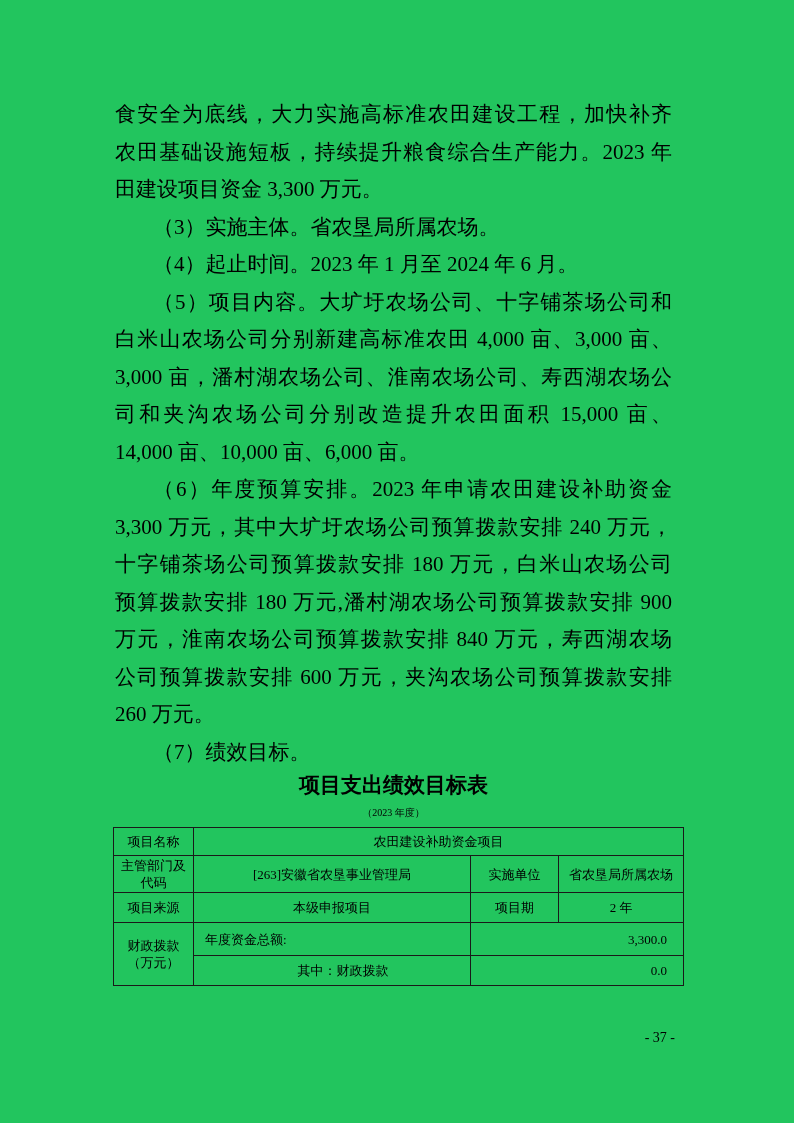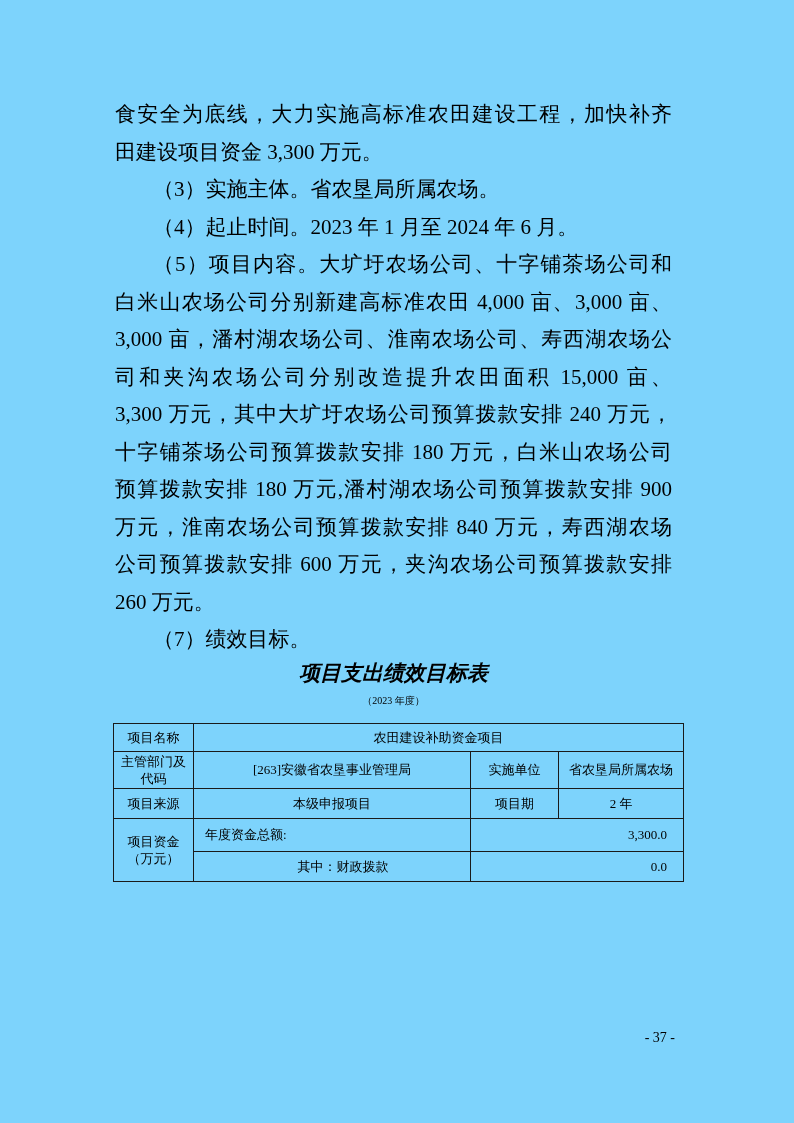--- a/index.html
+++ b/index.html
@@ -1,19 +1,19 @@
 <!DOCTYPE html>
 <html><head>
 <meta charset="utf-8">
 <style>
   html,body { margin:0; padding:0; background:#ffffff; }
   .page {
     position:relative;
     width:794px; height:1123px;
-    background:#7dd3fc;
+    background:#22c55e;
     color:#000;
     font-family:"Liberation Serif","DejaVu Serif",serif;
     overflow:hidden;
   }
   .content {
     position:absolute;
     left:115px; top:96px;
     width:557px;
   }
   .line {
@@ -25,33 +25,32 @@
   }
   .j { text-align:justify; text-align-last:justify; }
   .ind { text-indent:38px; }
   .tbl-title {
     margin:1px 0 0 0;
     font-family:"Liberation Sans","DejaVu Sans",sans-serif;
     font-weight:bold;
     font-size:21px;
     line-height:26px;
     text-align:center;
-    font-style:italic;
   }
   .tbl-sub {
     margin-top:7px;
     font-size:10px;
     line-height:16px;
     text-align:center;
   }
   table.perf {
     border-collapse:collapse;
     table-layout:fixed;
     width:570px;
-    margin:14px 0 0 -2px;
+    margin:6px 0 0 -2px;
     font-size:13px;
   }
   table.perf td {
     border:1.5px solid #1a1a1a;
     text-align:center;
     vertical-align:middle;
     padding:1px 3px;
     line-height:17px;
   }
   table.perf td.lt  { text-align:left; padding-left:11px; }
@@ -70,27 +69,30 @@
     line-height:16px;
   }
 </style>
 </head>
 <body>
 
 <div class="page">
 
   <div class="content">
     <div class="line j">食安全为底线，大力实施高标准农田建设工程，加快补齐</div>
+    <div class="line j">农田基础设施短板，持续提升粮食综合生产能力。2023 年</div>
     <div class="line">田建设项目资金 3,300 万元。</div>
     <div class="line ind">（3）实施主体。省农垦局所属农场。</div>
     <div class="line ind">（4）起止时间。2023 年 1 月至 2024 年 6 月。</div>
     <div class="line ind j">（5）项目内容。大圹圩农场公司、十字铺茶场公司和</div>
     <div class="line j">白米山农场公司分别新建高标准农田 4,000 亩、3,000 亩、</div>
     <div class="line j">3,000 亩，潘村湖农场公司、淮南农场公司、寿西湖农场公</div>
     <div class="line j">司和夹沟农场公司分别改造提升农田面积 15,000 亩、</div>
+    <div class="line">14,000 亩、10,000 亩、6,000 亩。</div>
+    <div class="line ind j">（6）年度预算安排。2023 年申请农田建设补助资金</div>
     <div class="line j">3,300 万元，其中大圹圩农场公司预算拨款安排 240 万元，</div>
     <div class="line j">十字铺茶场公司预算拨款安排 180 万元，白米山农场公司</div>
     <div class="line j">预算拨款安排 180 万元,潘村湖农场公司预算拨款安排 900</div>
     <div class="line j">万元，淮南农场公司预算拨款安排 840 万元，寿西湖农场</div>
     <div class="line j">公司预算拨款安排 600 万元，夹沟农场公司预算拨款安排</div>
     <div class="line">260 万元。</div>
     <div class="line ind">（7）绩效目标。</div>
 
     <div class="tbl-title">项目支出绩效目标表</div>
     <div class="tbl-sub">（2023 年度）</div>
@@ -113,21 +115,21 @@
           <td>实施单位</td>
           <td>省农垦局所属农场</td>
         </tr>
         <tr class="r3">
           <td>项目来源</td>
           <td>本级申报项目</td>
           <td>项目期</td>
           <td>2 年</td>
         </tr>
         <tr class="r4">
-          <td rowspan="2">项目资金（万元）</td>
+          <td rowspan="2">财政拨款（万元）</td>
           <td class="lt">年度资金总额:</td>
           <td class="rt" colspan="2">3,300.0</td>
         </tr>
         <tr class="r5">
           <td class="lt2">其中：财政拨款</td>
           <td class="rt" colspan="2">0.0</td>
         </tr>
       </tbody>
     </table>
   </div>

